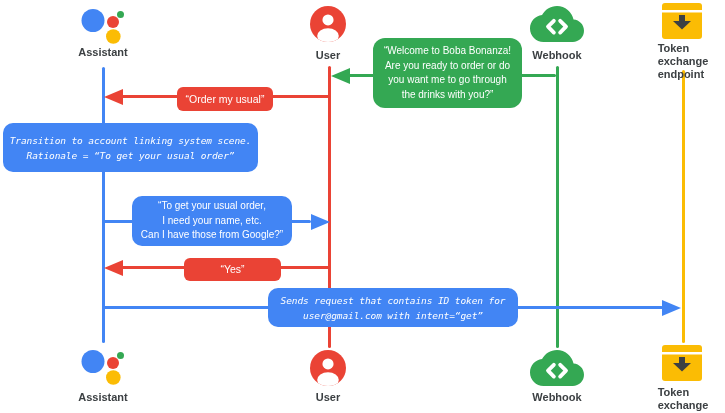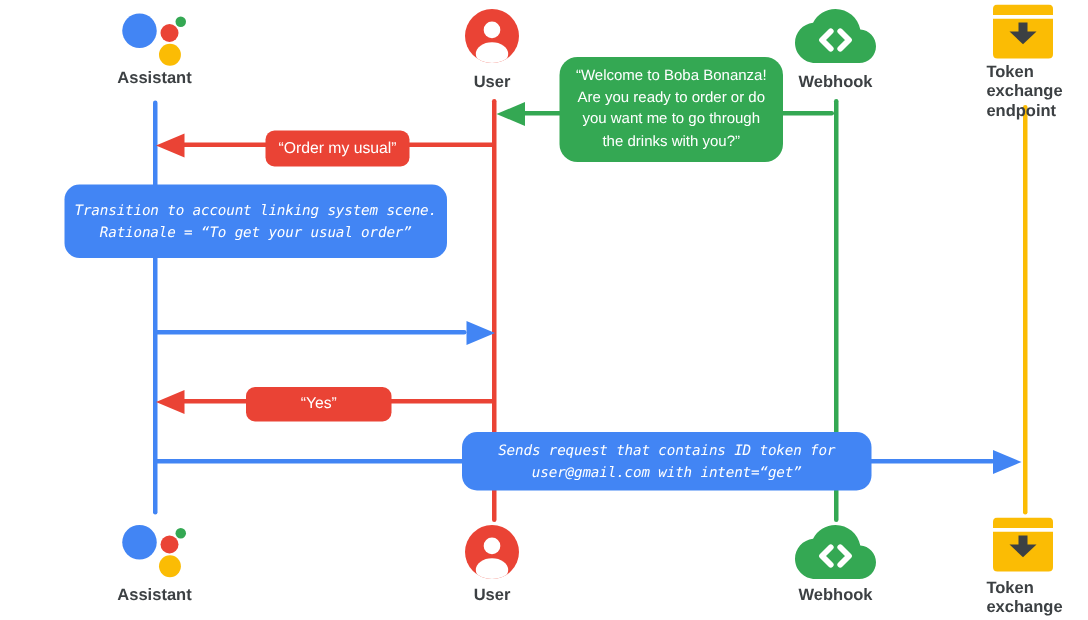--- a/index.html
+++ b/index.html
@@ -10,34 +10,34 @@
   .ll-red{background:#EA4335;}
   .ll-green{background:#34A853;}
   .ll-yellow{background:#FBBC04;}
   .aline{position:absolute;height:3px;border-radius:2px;z-index:2;}
   .ah{position:absolute;width:0;height:0;z-index:2;}
   .ah-left{border-top:8px solid transparent;border-bottom:8px solid transparent;}
   .ah-right{border-top:8px solid transparent;border-bottom:8px solid transparent;}
   .bubble{position:absolute;color:#fff;display:flex;align-items:center;justify-content:center;
           text-align:center;white-space:pre-line;box-sizing:border-box;z-index:3;}
   .sans-b{font:400 10px/14.5px "Liberation Sans",sans-serif;}
-  .mono-b{font:italic 400 9.5px/15px "DejaVu Sans Mono",monospace;letter-spacing:-0.1px;margin-left:40px;}
+  .mono-b{font:italic 400 9.5px/15px "DejaVu Sans Mono",monospace;letter-spacing:-0.1px;}
   .bg-green{background:#34A853;}
   .bg-red{background:#EA4335;}
   .bg-blue{background:#4285F4;}
   .actor-label{position:absolute;transform:translateX(-50%);font:600 11px/13px "Liberation Sans",sans-serif;
                color:#3C4043;white-space:pre-line;z-index:3;}
   .icon{position:absolute;z-index:3;}
   
   .b-welcome{left:373px;top:38px;width:149px;height:70px;border-radius:12px;padding:4px 8px;}
   .b-order{left:177px;top:87px;width:96px;height:24px;border-radius:6px;font-size:10.5px;}
   .b-transition{left:3px;top:123px;width:255px;height:49px;border-radius:10px;padding:2px 2px;}
   .b-ask{left:132px;top:196px;width:160px;height:50px;border-radius:10px;padding:3px 6px;}
-  .b-yes{left:164px;top:258px;width:97px;height:23px;border-radius:6px;font-size:10.5px;}
-  .b-request{left:268px;top:288px;width:273px;height:39px;border-radius:10px;padding:2px 6px;}
+  .b-yes{left:184px;top:258px;width:97px;height:23px;border-radius:6px;font-size:10.5px;}
+  .b-request{left:268px;top:288px;width:250px;height:39px;border-radius:10px;padding:2px 6px;}
 </style>
 </head>
 <body>
 
 <div class="stage">
 
   <div class="lifeline ll-blue" style="left:102px;top:67px;height:276px;"></div>
   <div class="lifeline ll-red" style="left:328px;top:66px;height:282px;"></div>
   <div class="lifeline ll-green" style="left:556px;top:66px;height:282px;"></div>
   <div class="lifeline ll-yellow" style="left:682px;top:70px;height:273px;"></div>
@@ -57,20 +57,23 @@
   <div class="aline bg-blue" style="left:103px;top:306px;width:560px;"></div>
   <div class="ah ah-right" style="left:662px;top:299.5px;border-left:19px solid #4285F4;"></div>
 
   <div class="bubble sans-b bg-green b-welcome">“Welcome to Boba Bonanza!
 Are you ready to order or do
 you want me to go through
 the drinks with you?”</div>
   <div class="bubble sans-b bg-red b-order">“Order my usual”</div>
   <div class="bubble mono-b bg-blue b-transition">Transition to account linking system scene.
 Rationale = “To get your usual order”</div>
+  <div class="bubble sans-b bg-blue b-ask">“To get your usual order,
+I need your name, etc.
+Can I have those from Google?”</div>
   <div class="bubble sans-b bg-red b-yes">“Yes”</div>
   <div class="bubble mono-b bg-blue b-request">Sends request that contains ID token for
 user@gmail.com with intent=“get”</div>
 
   <svg class="icon" style="left:80px;top:6px;" width="46" height="40" viewBox="0 0 46 40">
     <circle cx="13" cy="14.5" r="11.5" fill="#4285F4"></circle>
     <circle cx="33" cy="16" r="6" fill="#EA4335"></circle>
     <circle cx="40.5" cy="8.5" r="3.5" fill="#34A853"></circle>
     <circle cx="33.3" cy="30.5" r="7.3" fill="#FBBC04"></circle>
   </svg>

